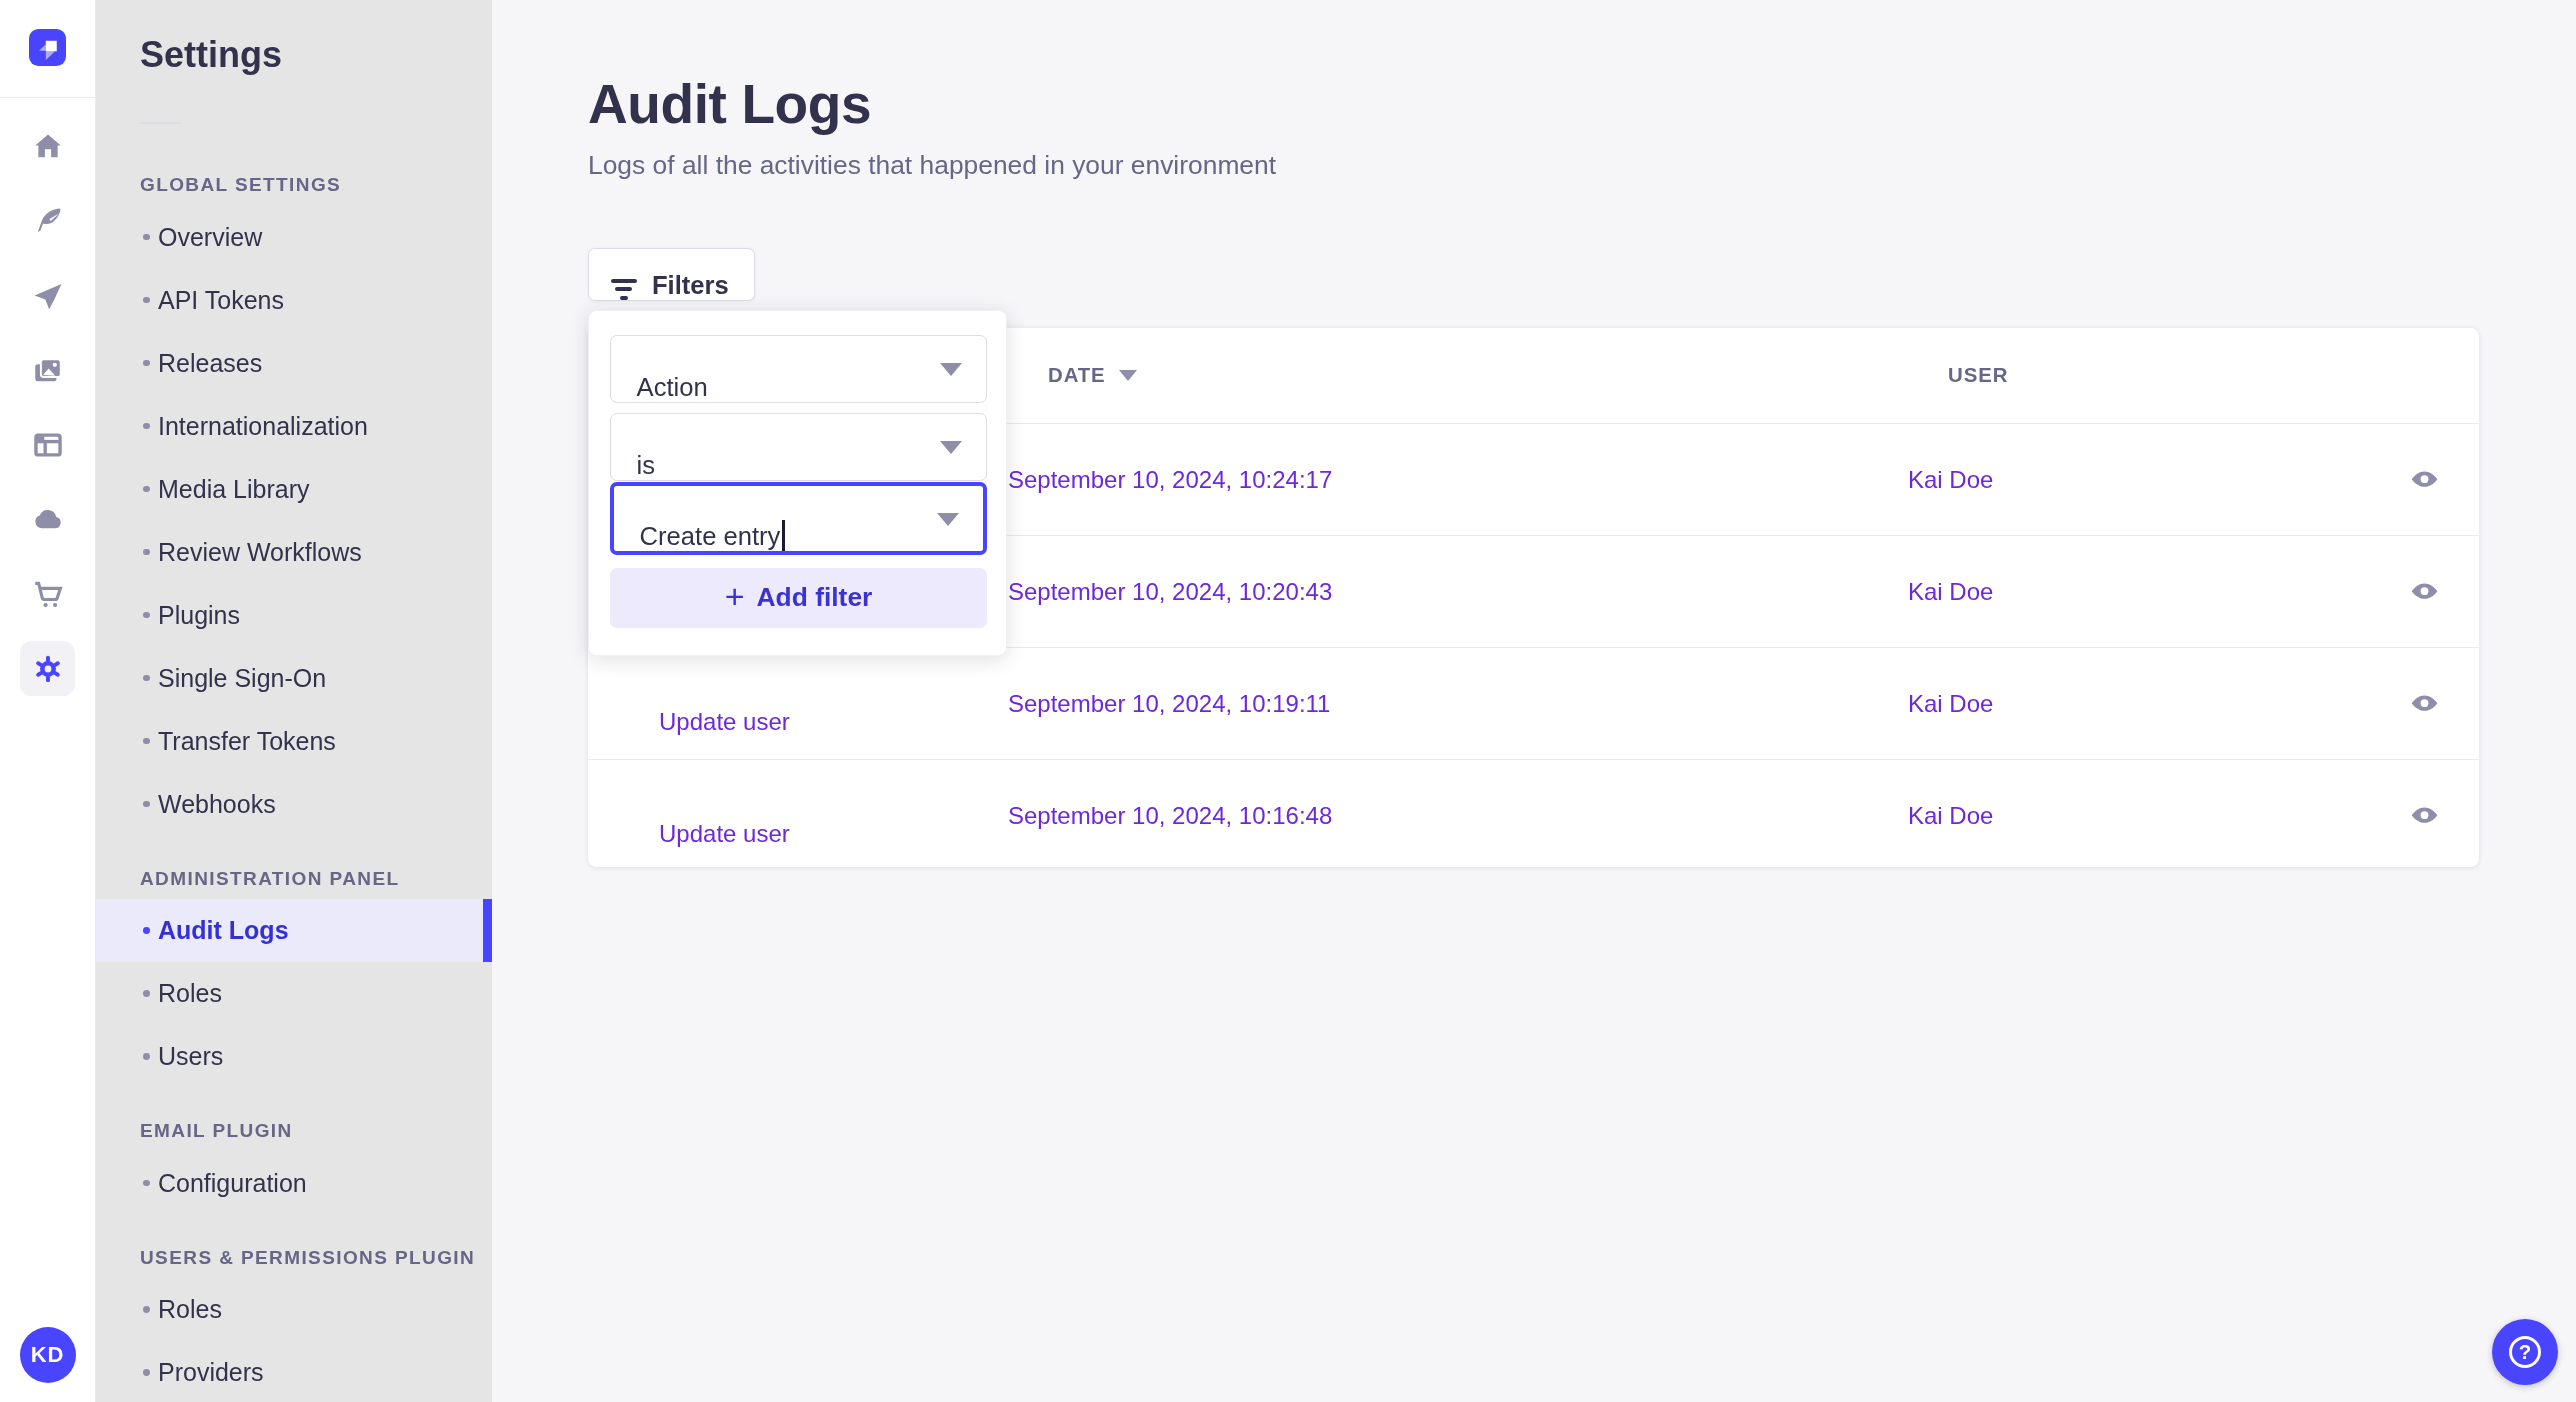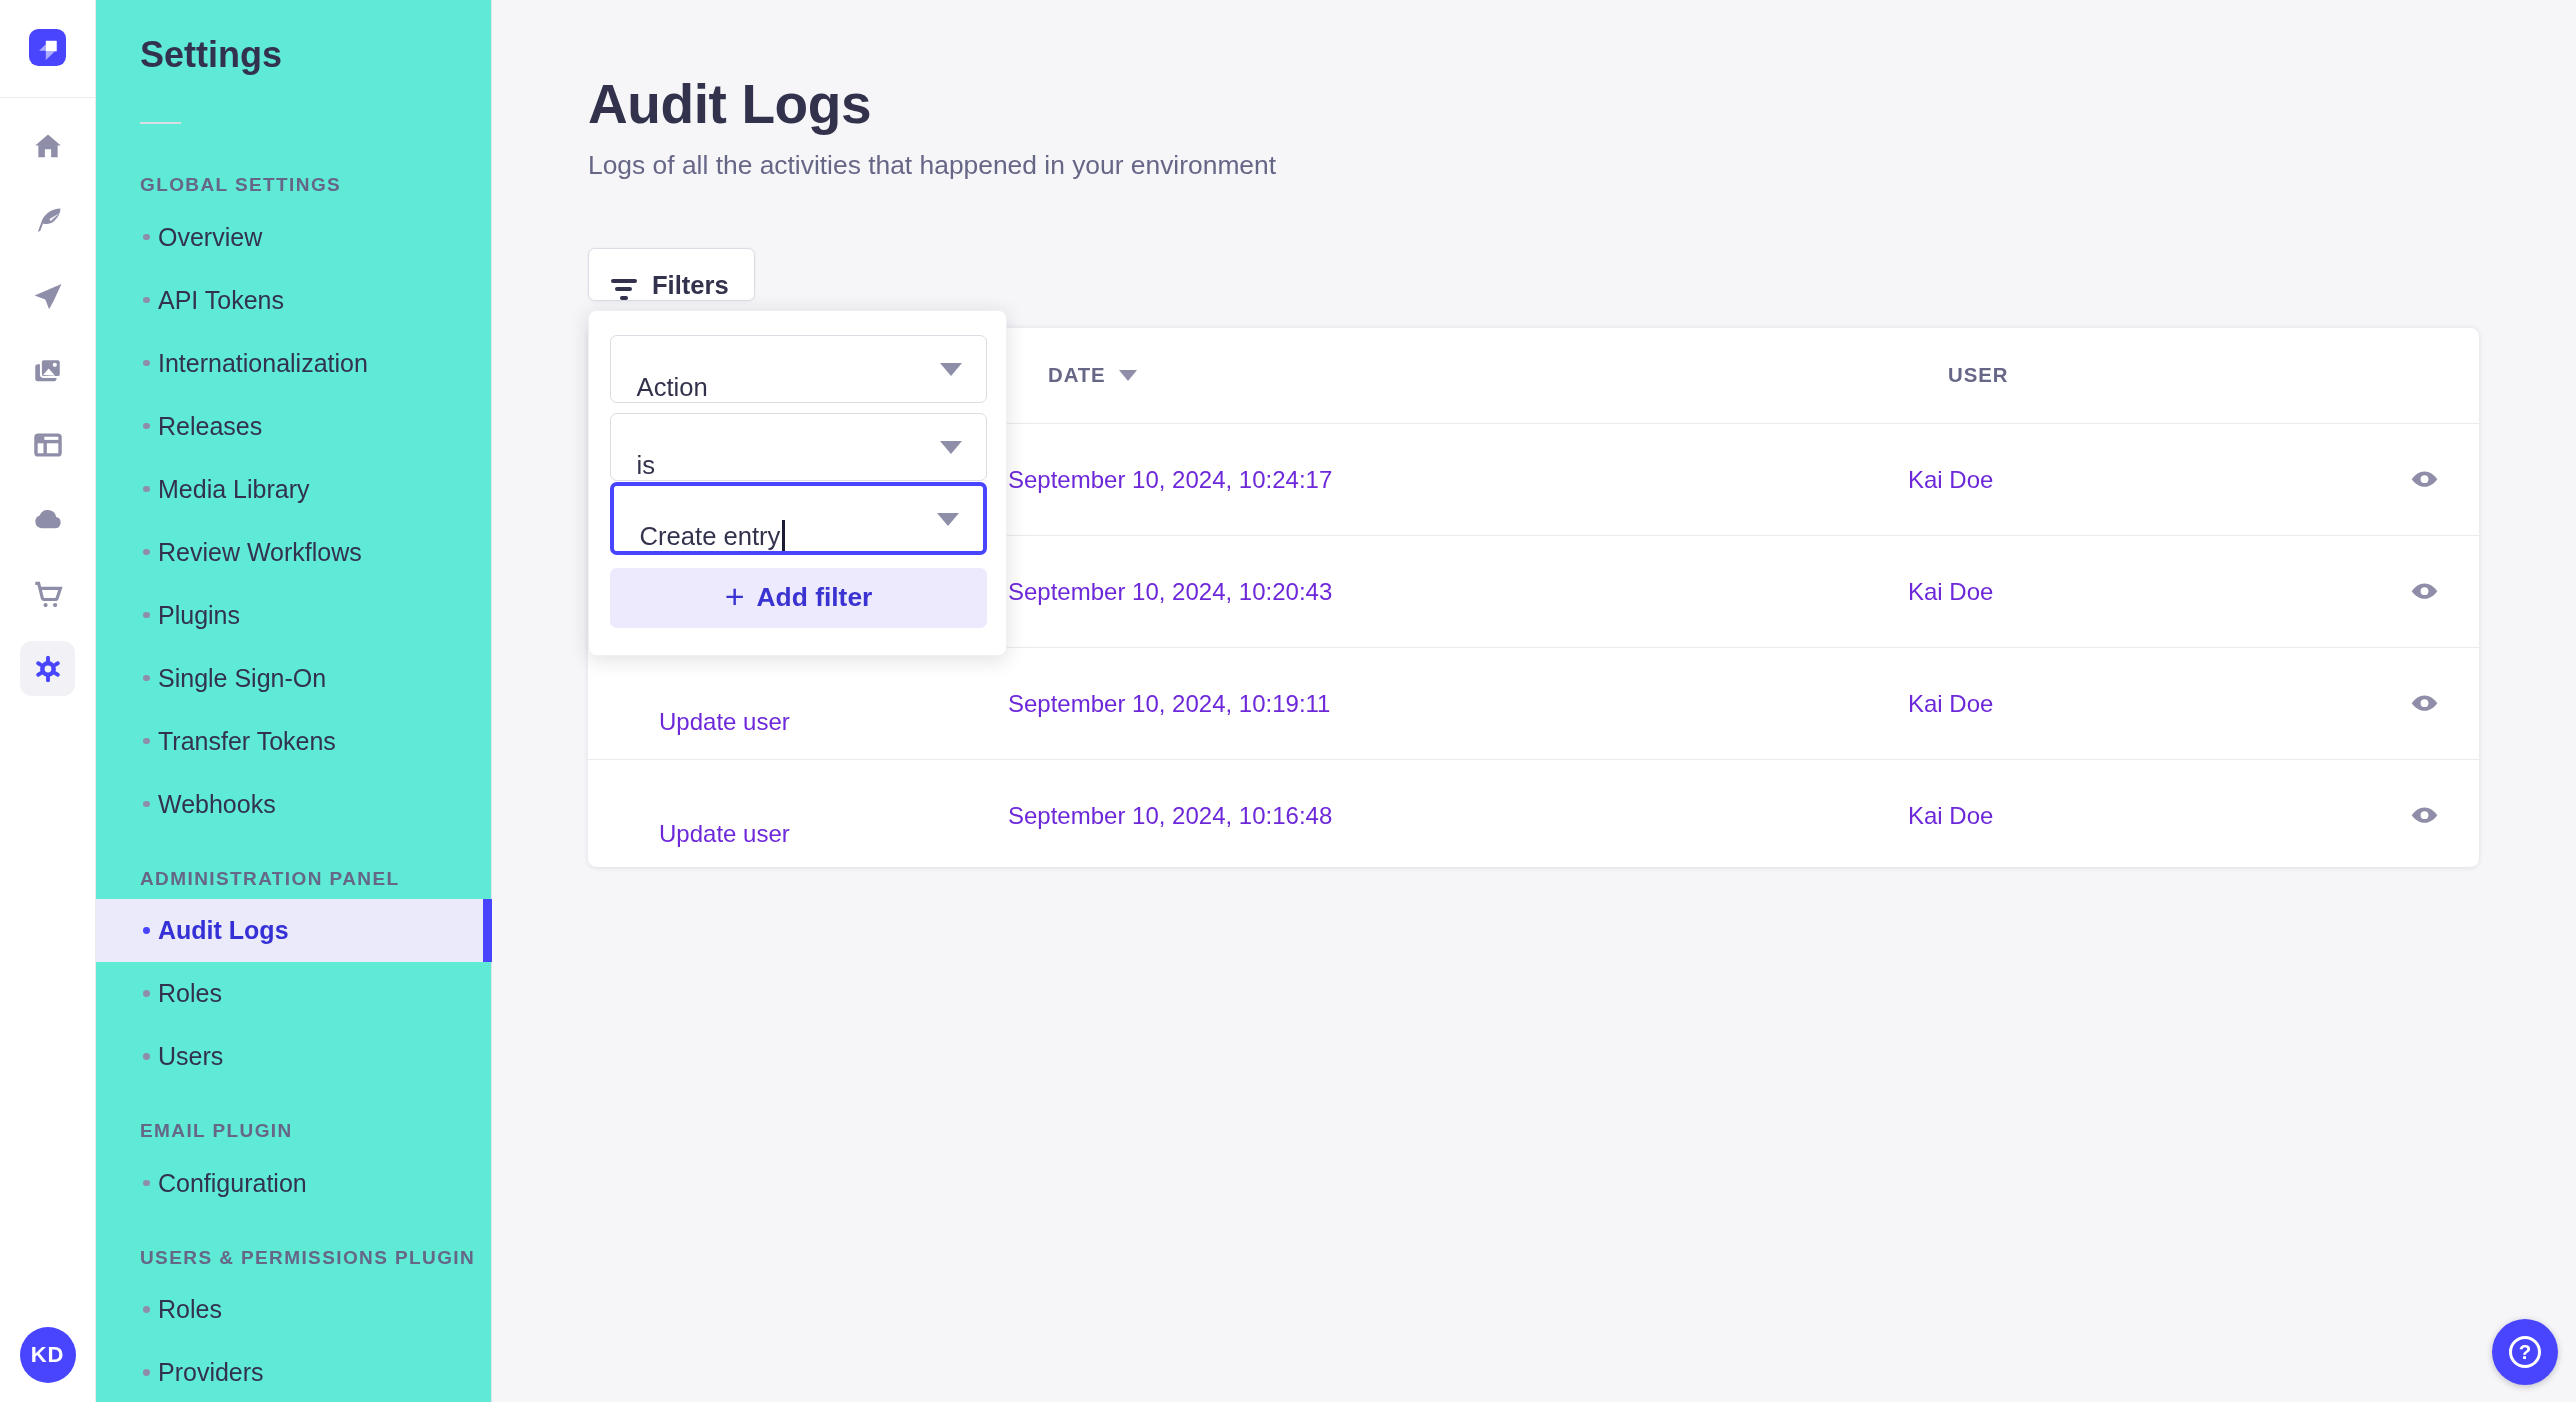--- a/index.html
+++ b/index.html
@@ -10,21 +10,21 @@
   .rail{position:absolute;left:0;top:0;width:95px;height:1402px;background:#ffffff;border-right:0.9px solid #eaeaef;z-index:5;}
   .rail-logo{position:absolute;left:29px;top:29px;width:37px;height:37px;border-radius:9.4px;background:#4945ff;display:flex;align-items:center;justify-content:center;cursor:pointer;}
   .rail-sep{position:absolute;left:0;top:97px;width:95px;height:0.9px;background:#eaeaef;}
   .rail-icons{position:absolute;left:0;top:119px;width:95px;display:flex;flex-direction:column;align-items:center;}
   .rail-btn{width:55px;height:55px;margin-bottom:19.6px;border-radius:12px;display:flex;align-items:center;justify-content:center;background:transparent;border:none;cursor:pointer;}
   .rail-btn svg{width:34px;height:34px;}
   .rail-btn.active{background:#f1f1f6;}
   .rail-avatar{position:absolute;left:19.6px;top:1327px;width:56px;height:56px;border-radius:50%;background:#4945ff;color:#ffffff;font-size:22px;font-weight:bold;display:flex;align-items:center;justify-content:center;letter-spacing:0.9px;cursor:pointer;}
 
   
-  .sidebar{position:absolute;left:95px;top:0;width:397px;height:1402px;background:#5eead4;border-right:1.7px solid #e2e2ea;box-sizing:border-box;z-index:4;}
+  .sidebar{position:absolute;left:95px;top:0;width:397px;height:1402px;background:#e5e5e5;border-right:1.7px solid #e2e2ea;box-sizing:border-box;z-index:4;}
   .sidebar h1{margin:0;position:absolute;left:45px;top:34px;font-size:36px;font-weight:bold;color:#32324d;}
   .side-divider{position:absolute;left:45px;top:122px;width:41px;height:1.7px;background:#dcdce4;}
   .side-sections{position:absolute;left:0;top:173px;width:395px;}
   .side-label{margin:31px 0 0 45px;font-size:19px;font-weight:bold;letter-spacing:1.4px;color:#666687;text-transform:uppercase;height:24px;line-height:24px;}
   .side-section:first-child .side-label{margin-top:0;}
   .side-list{list-style:none;margin:8.5px 0 0 0;padding:0;}
   .side-item{position:relative;height:63px;display:flex;align-items:center;padding-left:63px;font-size:25px;color:#32324d;cursor:pointer;box-sizing:border-box;}
   .side-item .bullet{position:absolute;left:48px;top:50%;margin-top:-3.4px;width:6.8px;height:6.8px;border-radius:50%;background:#8e8ea9;}
   .side-item.active{background:#ebeafb;color:#3530d6;font-weight:bold;}
   .side-item.active .bullet{background:#4945ff;}
@@ -161,25 +161,25 @@
             <li class="side-item">
               <span class="bullet"></span>
               <span>Overview</span>
             </li>
             <li class="side-item">
               <span class="bullet"></span>
               <span>API Tokens</span>
             </li>
             <li class="side-item">
               <span class="bullet"></span>
+              <span>Releases</span>
+            </li>
+            <li class="side-item">
+              <span class="bullet"></span>
               <span>Internationalization</span>
-            </li>
-            <li class="side-item">
-              <span class="bullet"></span>
-              <span>Releases</span>
             </li>
             <li class="side-item">
               <span class="bullet"></span>
               <span>Media Library</span>
             </li>
             <li class="side-item">
               <span class="bullet"></span>
               <span>Review Workflows</span>
             </li>
             <li class="side-item">

